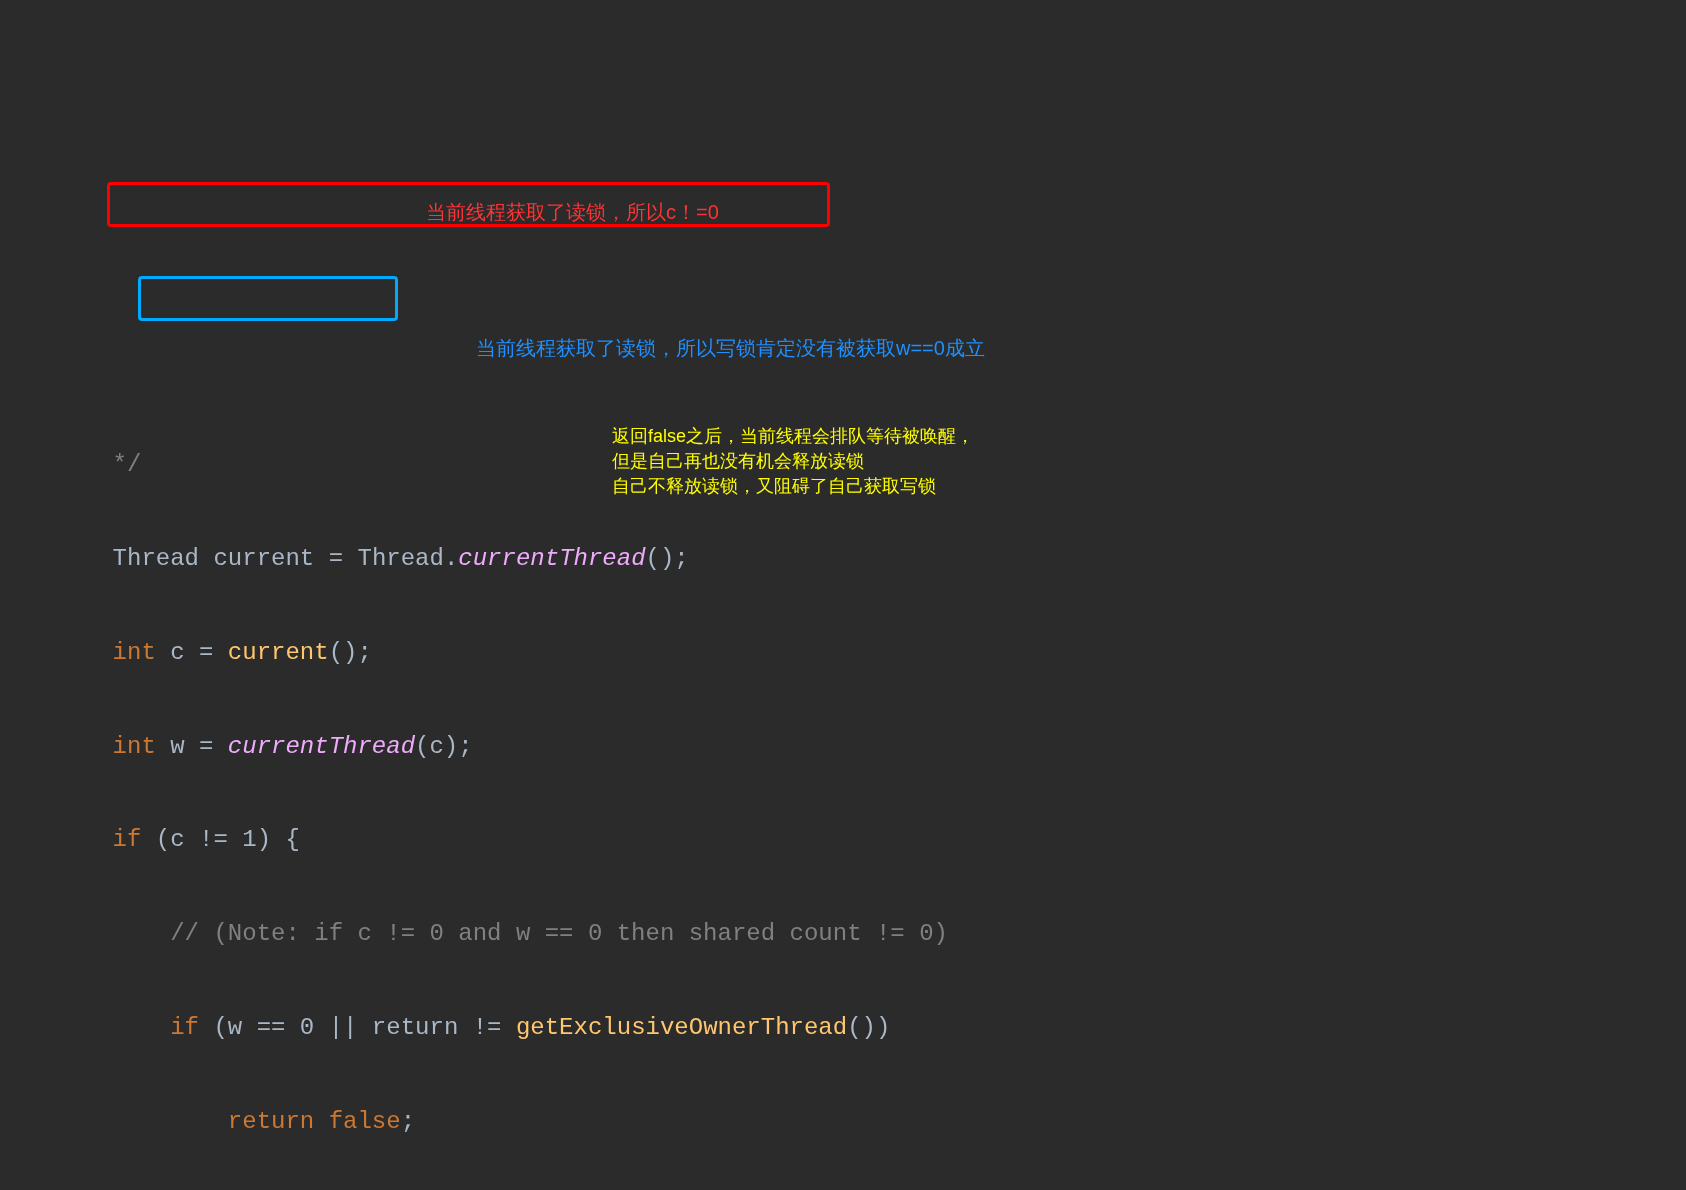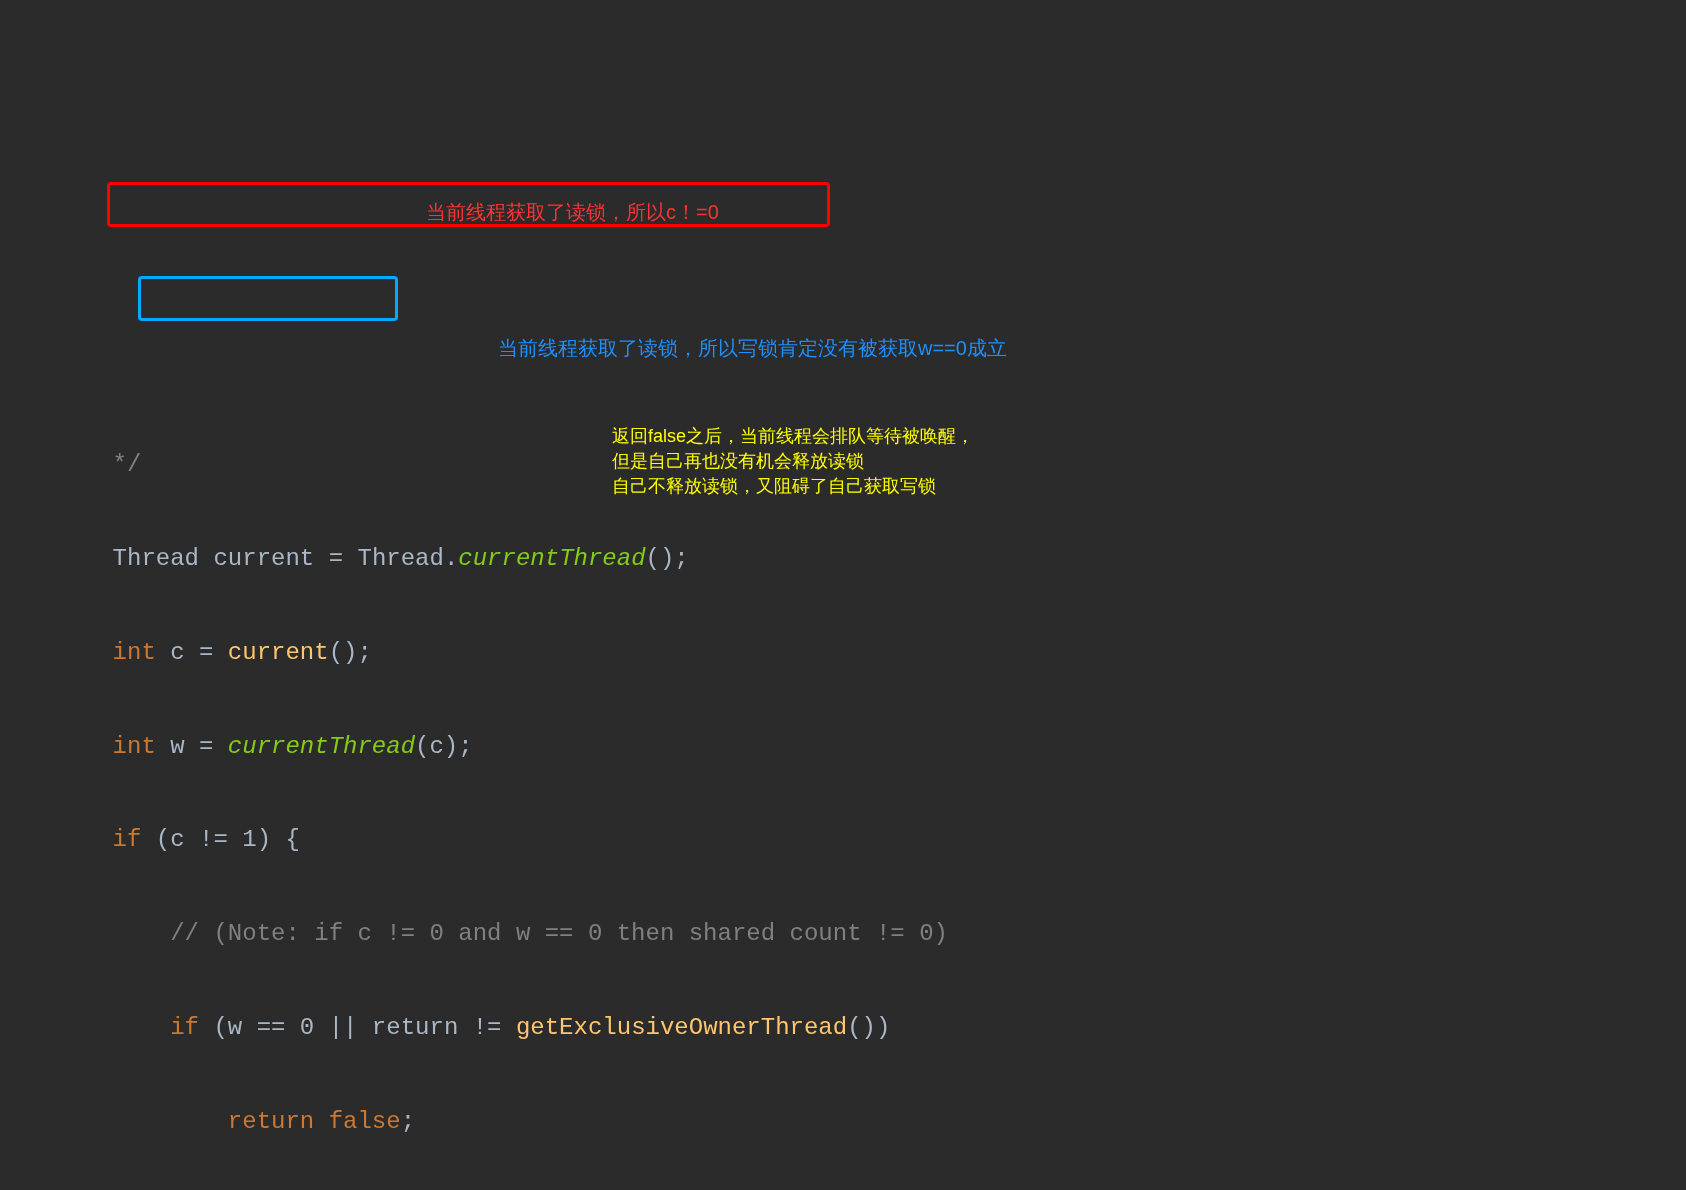--- a/index.html
+++ b/index.html
@@ -25,21 +25,21 @@
       display: block;
       position: relative;
       height: 47px;
       line-height: 47px;
     }
     .keyword {
       color: #cc7832;
       text-align: center;
     }
     .method-italic {
-      color: #84cc16;
+      color: #f0abfc;
       font-style: italic;
       font-family: Liberation Mono, monospace;
     }
     .method {
       color: #ffc66d;
     }
     .comment {
       color: #808080;
     }
     .red-box {
@@ -88,21 +88,21 @@
   </style>
 </head>
 <body>
 
 <div class="code-container">
 
 <div class="red-box" style="top:162px; left:107px; width:723px; height:45px;"></div>
 <div class="blue-box" style="top:256px; left:138px; width:260px; height:45px;"></div>
 
 <div class="annotation-red" style="top:173px; left:385px;">当前线程获取了读锁，所以c！=0</div>
-<div class="annotation-blue" style="top:309px; left:498px;">当前线程获取了读锁，所以写锁肯定没有被获取w==0成立</div>
+<div class="annotation-blue" style="top:309px; left:476px;">当前线程获取了读锁，所以写锁肯定没有被获取w==0成立</div>
 <div class="annotation-yellow" style="top:404px; left:612px;">
   <span class="yline">返回false之后，当前线程会排队等待被唤醒，</span>
   <span class="yline">但是自己再也没有机会释放读锁</span>
   <span class="yline">自己不释放读锁，又阻碍了自己获取写锁</span>
 </div>
 
 <span class="line">    <span class="comment">*/</span></span>
 <span class="line">    <span>Thread</span><span> </span><span>current</span><span> = </span><span>Thread</span><span>.</span><span class="method-italic">currentThread</span><span>();</span></span>
 <span class="line">    <span class="keyword">int </span><span>c = </span><span class="method">current</span><span>();</span></span>
 <span class="line">    <span class="keyword">int </span><span>w = </span><span class="method-italic">currentThread</span><span>(c);</span></span>

